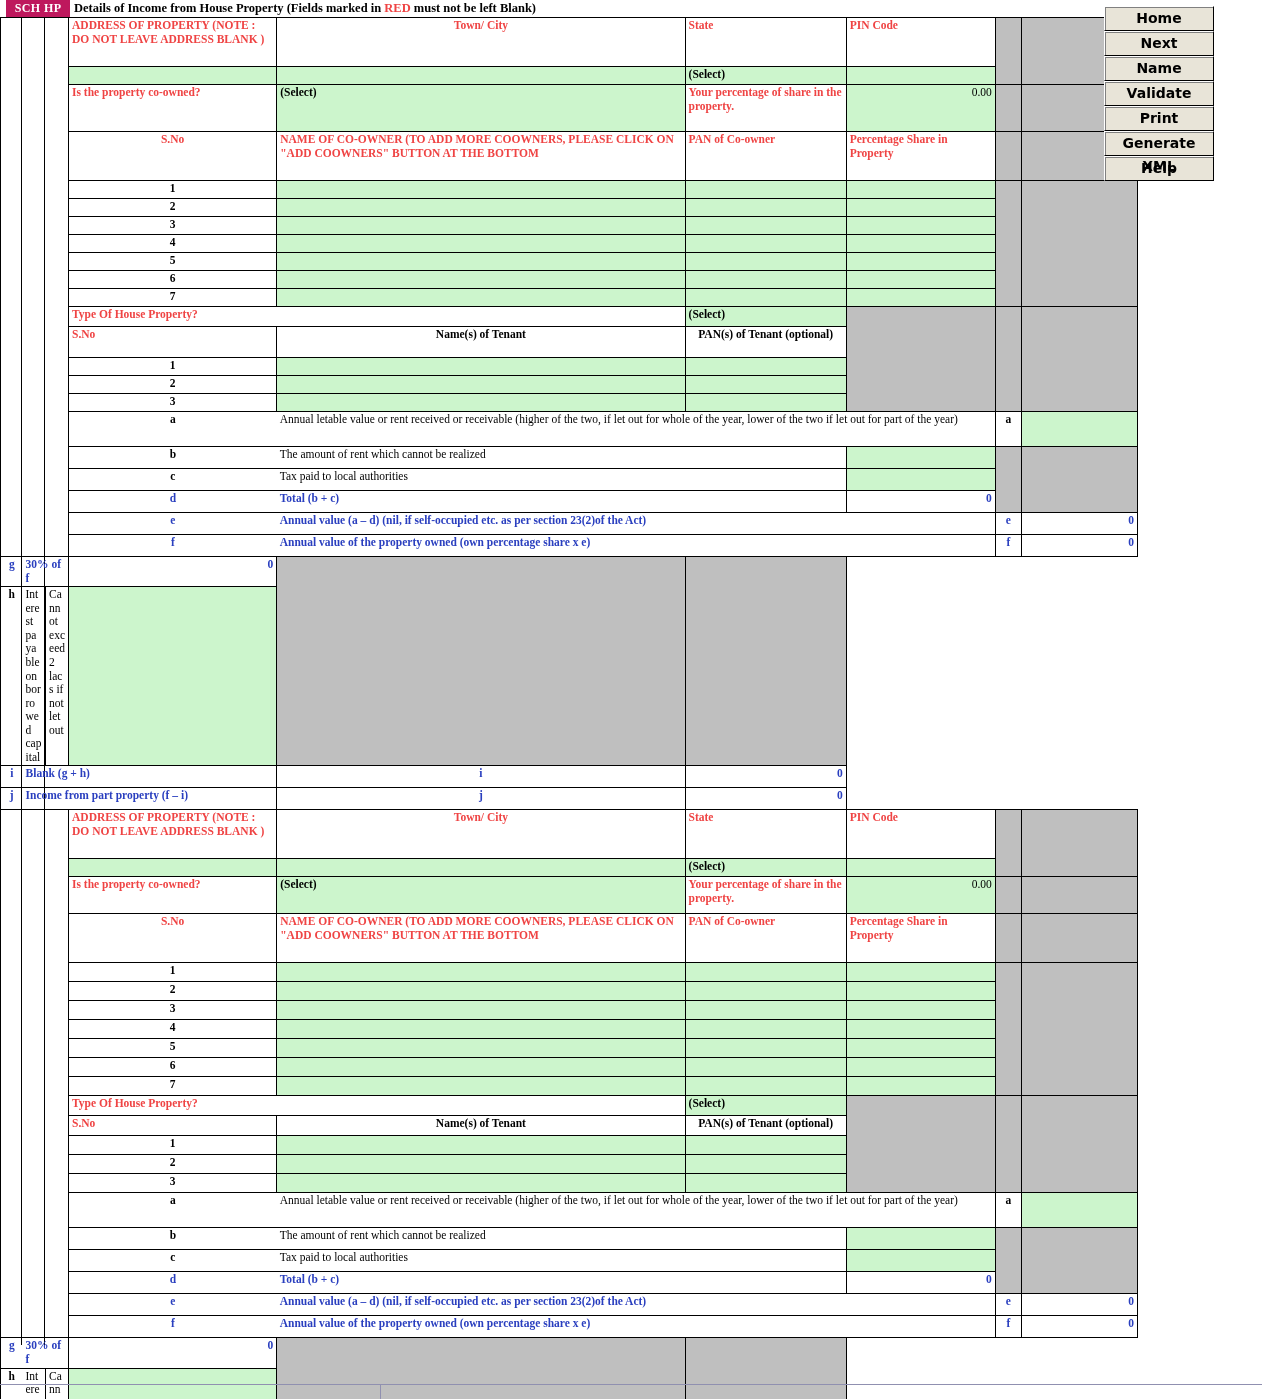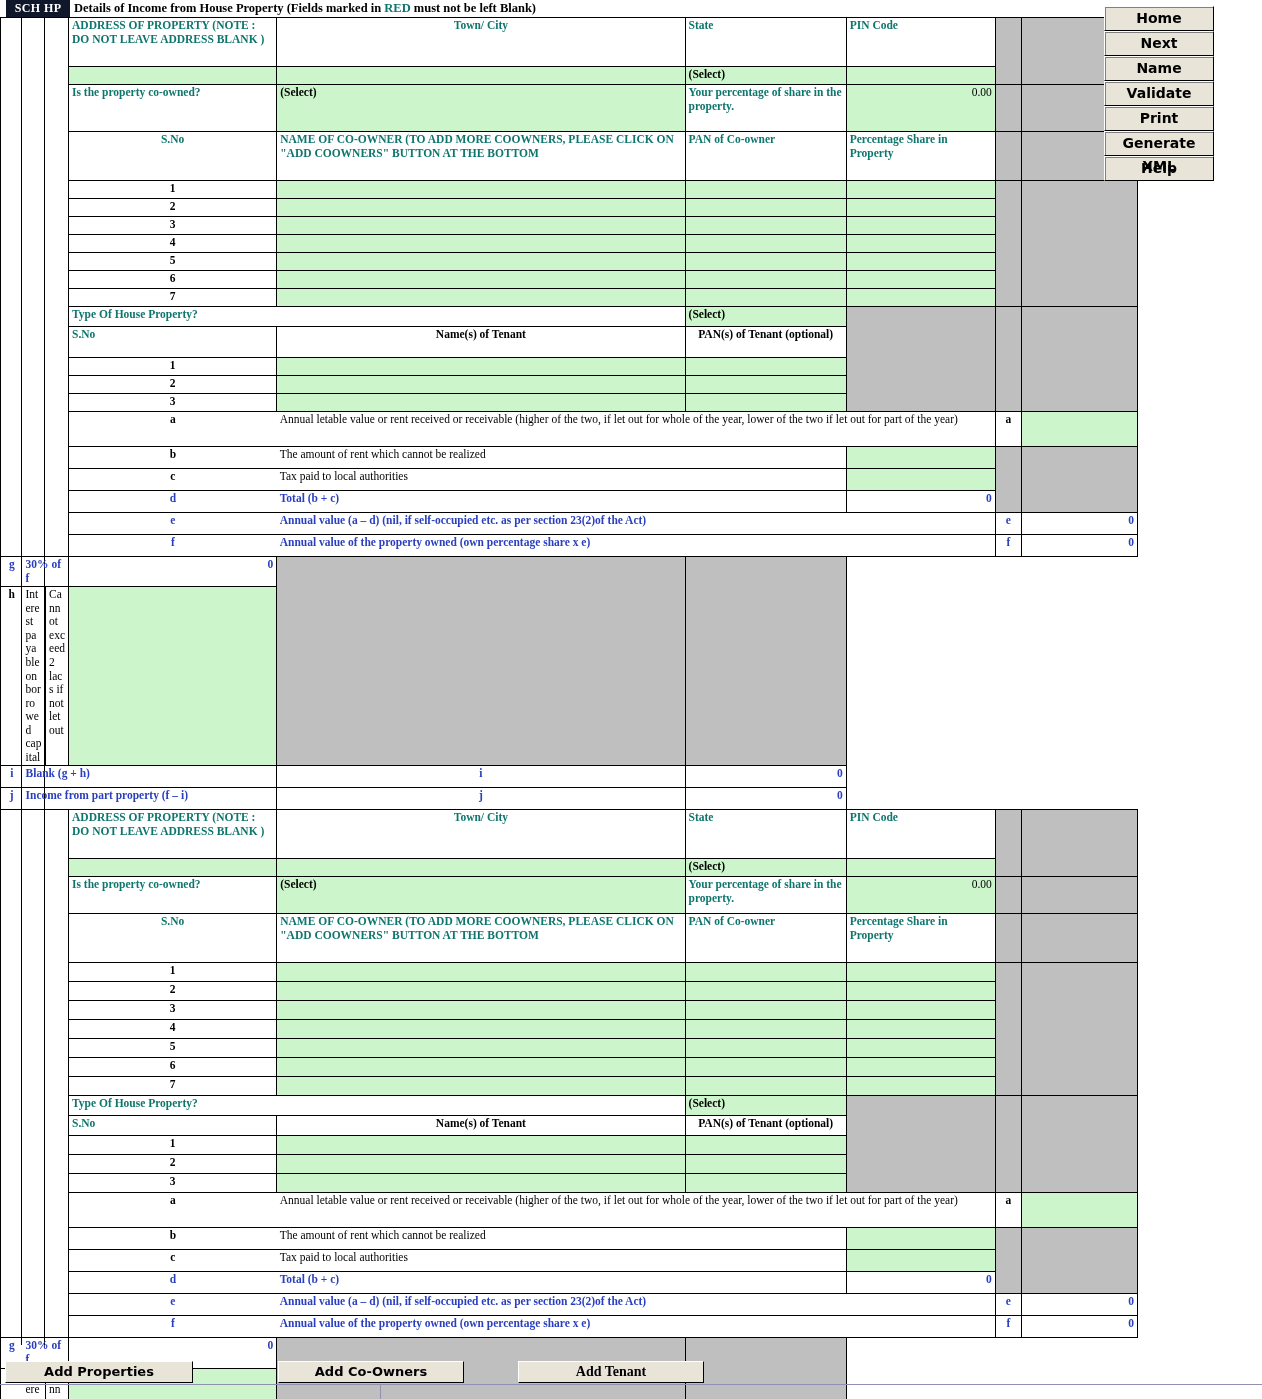--- a/index.html
+++ b/index.html
@@ -20,36 +20,36 @@
     vertical-align:top;
     font-size:11.5px;
     line-height:1.18;
     overflow:hidden;
     word-wrap:break-word;
   }
   .noborder{border:none !important;}
   .nb-l{border-left:none !important;}
   .nb-r{border-right:none !important;}
 
-  .red{color:#0f766e;font-weight:bold;}
+  .red{color:#ef4444;font-weight:bold;}
   .blue{color:#2a3fbf;font-weight:bold;}
   .bold{font-weight:bold;text-align:center;}
   .ctr{text-align:center;}
   .mid{vertical-align:middle;}
   .green{background:#ccf5cc;}
   .grey{background:#bfbfbf;}
   .sel{color:#000;font-weight:bold;font-size:11px;}
   .num{color:#2a3fbf;font-weight:bold;text-align:right;}
   .numblk{color:#000;text-align:right;font-weight:normal;}
 
   
   #titlebar{position:absolute;left:0;top:0;width:1138px;height:17px;}
   #schtag{
     position:absolute;left:6px;top:0;width:64px;height:17px;
-    background:#0f172a;color:#fff;font-weight:bold;font-size:12px;
+    background:#be185d;color:#fff;font-weight:bold;font-size:12px;
     text-align:center;line-height:17px;letter-spacing:.4px;
   }
   #titletext{
     position:absolute;left:74px;top:0;height:17px;line-height:17px;
     font-weight:bold;font-size:12.5px;white-space:nowrap;
   }
   #titletext .red{font-weight:bold;}
   #titlerule{position:absolute;left:0;top:17px;width:1138px;border-top:1px solid #000;}
 
   
@@ -465,21 +465,16 @@
   <div id="btnpanel">
     <div class="wbtn">Home</div>
     <div class="wbtn">Next</div>
     <div class="wbtn">Name</div>
     <div class="wbtn">Validate</div>
     <div class="wbtn">Print</div>
     <div class="wbtn">Generate XML</div>
     <div class="wbtn">Help</div>
   </div>
 
-  <div id="bottombar">
-    <div class="bbtn" id="bb1">Add Properties</div>
-    <div class="bbtn" id="bb2">Add Co-Owners</div>
-    <div class="bbtn" id="bb3">Add Tenant</div>
-  </div>
   <div id="bottomrule"></div>
   <div id="bottomrule2"></div>
 
 </div>
 
 </body></html>

